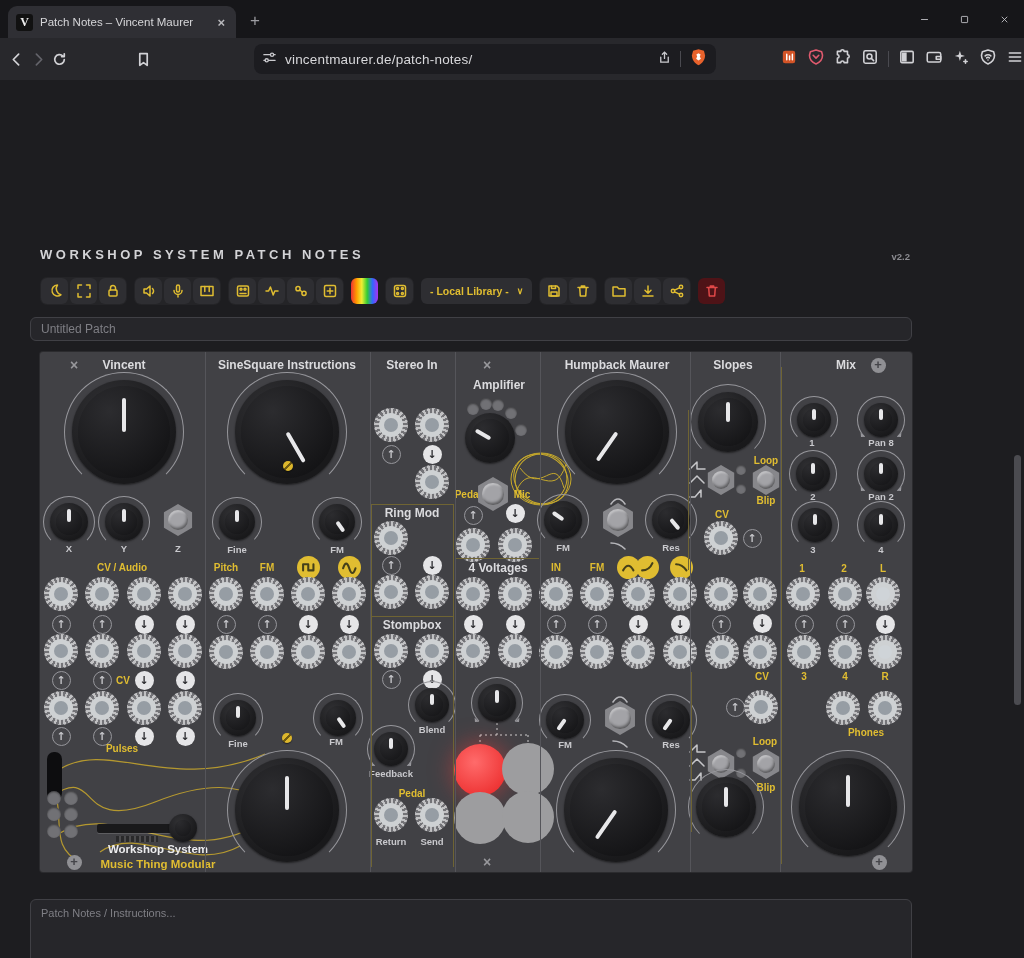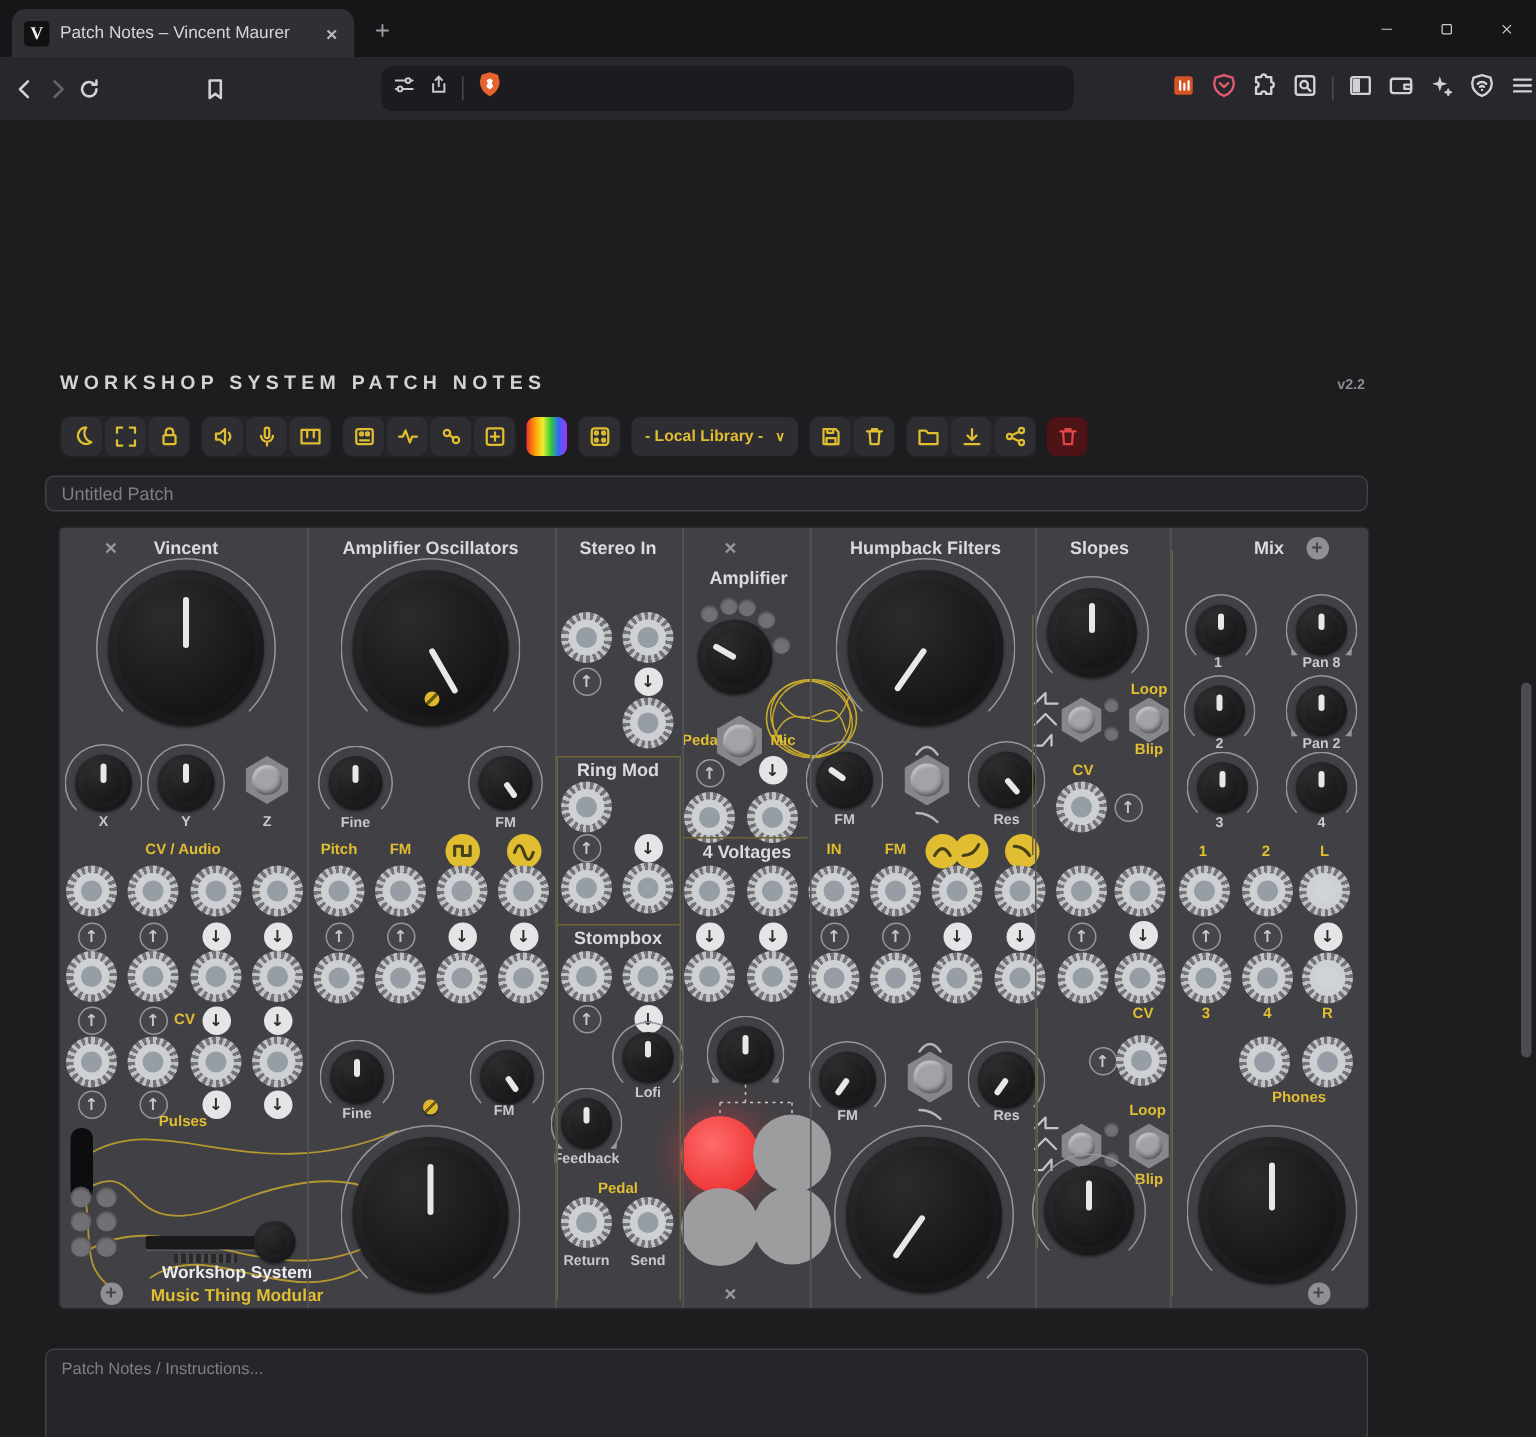--- a/index.html
+++ b/index.html
@@ -134,20 +134,21 @@
       <svg viewBox="0 0 16 16">
         <path d="M4.5 2.5h7v11l-3.5-2.6-3.5 2.6z"></path>
       </svg>
     </div>
   <div class="urlbar">
     <span class="tune"><svg viewBox="0 0 16 16">
           <path d="M2 5h7M12.5 5H14M2 11h1.5M7 11h7"></path>
           <circle cx="10.7" cy="5" r="1.7"></circle>
           <circle cx="5" cy="11" r="1.7"></circle>
         </svg></span>
+    <span class="url">vincentmaurer.de/patch-notes/</span>
     <span class="tune"><svg viewBox="0 0 16 16">
           <path d="M8 9V2.5M5.7 4.6 8 2.3l2.3 2.3M4 7.5v5.5h8V7.5"></path>
         </svg></span>
     <span class="sep"></span>
     <span class="brave"><svg viewBox="0 0 16 16">
           <path fill="#e8622c" d="M8 1l4.6 1.4.9 3.6c0 4-2.3 6.6-5.5 8.5C4.8 12.6 2.5 10 2.5 6l.9-3.6z"></path>
           <path fill="#fff" d="M8 4.5l1.8 1-0.7 1.7L10 9l-2 1.6L6 9l.9-1.8-.7-1.7z"></path>
         </svg></span>
   </div>
   <div class="extrow">
@@ -453,21 +454,21 @@
     <div class="pe ledd" style="width: 14px; height: 14px; left: 7px; top: 472px;"></div>
     <div class="pe ledd" style="width: 14px; height: 14px; left: 24px; top: 472px;"></div>
     <div class="pe slot" style="width: 76px; height: 9px; left: 57px; top: 471.5px;"></div>
     <div class="pe pins" style="width: 42px; height: 6px; left: 76px; top: 484px;"></div>
     <div class="pe knobw" style="width: 34px; height: 34px; left: 126px; top: 459px;">
       <div class="kbody" style="width: 28px; height: 28px;"></div>
     </div>
     <div class="pe pt2" style="left: 118px; top: 497px;">Workshop System</div>
     <div class="pe pty" style="left: 118px; top: 512px;">Music Thing Modular</div>
     <div class="pe screw" style="width: 15px; height: 15px; left: 26.5px; top: 502.5px;">+</div>
-    <div class="pe ptitle" style="left: 247px; top: 13px;">Amplifier Oscillators</div>
+    <div class="pe ptitle" style="left: 247px; top: 13px;">SineSquare Instructions</div>
     <div class="pe knobw" style="width: 120px; height: 120px; left: 187px; top: 20px;">
       <div class="arc"></div>
       <div class="kbody" style="width: 104px; height: 104px;"></div>
       <div class="kptr" style="height: 34.32px; left: calc(50% - 2px); top: calc(50% - 34.32px); transform-origin: 50% 100%; transform: rotate(150deg);"></div>
     </div>
     <div class="pe screwS" style="width: 10px; height: 10px; left: 243px; top: 109px;"></div>
     <div class="pe knobw" style="width: 50px; height: 50px; left: 172px; top: 145px;">
       <div class="arc"></div>
       <div class="kbody" style="width: 36px; height: 36px;"></div>
       <div class="kptr" style="height: 11.88px; left: calc(50% - 2px); top: calc(50% - 11.88px); transform-origin: 50% 100%; transform: rotate(0deg);"></div>
@@ -600,21 +601,21 @@
         <div class="r2"></div>
       </div>
     </div>
     <div class="pe arrow up" style="width: 19px; height: 19px; left: 341.5px; top: 317.5px;">↑</div>
     <div class="pe arrow down" style="width: 19px; height: 19px; left: 382.5px; top: 317.5px;">↓</div>
     <div class="pe knobw" style="width: 48px; height: 48px; left: 368px; top: 329px;">
       <div class="arc"></div>
       <div class="kbody" style="width: 34px; height: 34px;"></div>
       <div class="kptr" style="height: 11.22px; left: calc(50% - 2px); top: calc(50% - 11.22px); transform-origin: 50% 100%; transform: rotate(0deg);"></div>
     </div>
-    <div class="pe pl" style="left: 392px; top: 377px;">Lofi</div>
+    <div class="pe pl" style="left: 392px; top: 377px;">Blend</div>
     <div class="pe knobw" style="width: 48px; height: 48px; left: 327px; top: 373px;">
       <div class="arc"></div>
       <div class="sarr" style="left: 2%; bottom: 8%; transform: rotate(40deg);"></div>
       <div class="sarr" style="right: 2%; bottom: 8%; transform: rotate(-40deg);"></div>
       <div class="kbody" style="width: 34px; height: 34px;"></div>
       <div class="kptr" style="height: 11.22px; left: calc(50% - 2px); top: calc(50% - 11.22px); transform-origin: 50% 100%; transform: rotate(0deg);"></div>
     </div>
     <div class="pe pl" style="left: 351px; top: 421px;">Feedback</div>
     <div class="pe py" style="left: 372px; top: 441px;">Pedal</div>
     <div class="pe jack" style="width: 34px; height: 34px; left: 334px; top: 446px;">
@@ -685,21 +686,21 @@
       <div class="sarr" style="left: 2%; bottom: 8%; transform: rotate(40deg);"></div>
       <div class="sarr" style="right: 2%; bottom: 8%; transform: rotate(-40deg);"></div>
       <div class="kbody" style="width: 38px; height: 38px;"></div>
       <div class="kptr" style="height: 12.54px; left: calc(50% - 2px); top: calc(50% - 12.54px); transform-origin: 50% 100%; transform: rotate(0deg);"></div>
     </div>
     <div class="pe btnround red" style="width: 52px; height: 52px; left: 414px; top: 392px;"></div>
     <div class="pe btnround grey" style="width: 52px; height: 52px; left: 462px; top: 391px;"></div>
     <div class="pe btnround grey" style="width: 52px; height: 52px; left: 414px; top: 440px;"></div>
     <div class="pe btnround grey" style="width: 52px; height: 52px; left: 462px; top: 439px;"></div>
     <div class="pe closex" style="left: 447px; top: 510px;">×</div>
-    <div class="pe ptitle" style="left: 577px; top: 13px;">Humpback Filters</div>
+    <div class="pe ptitle" style="left: 577px; top: 13px;">Humpback Maurer</div>
     <div class="pe knobw" style="width: 120px; height: 120px; left: 517px; top: 20px;">
       <div class="arc"></div>
       <div class="kbody" style="width: 104px; height: 104px;"></div>
       <div class="kptr" style="height: 34.32px; left: calc(50% - 2px); top: calc(50% - 34.32px); transform-origin: 50% 100%; transform: rotate(215deg);"></div>
     </div>
     <div class="pe knobw" style="width: 52px; height: 52px; left: 497px; top: 142px;">
       <div class="arc"></div>
       <div class="kbody" style="width: 38px; height: 38px;"></div>
       <div class="kptr" style="height: 12.54px; left: calc(50% - 2px); top: calc(50% - 12.54px); transform-origin: 50% 100%; transform: rotate(-55deg);"></div>
     </div>

